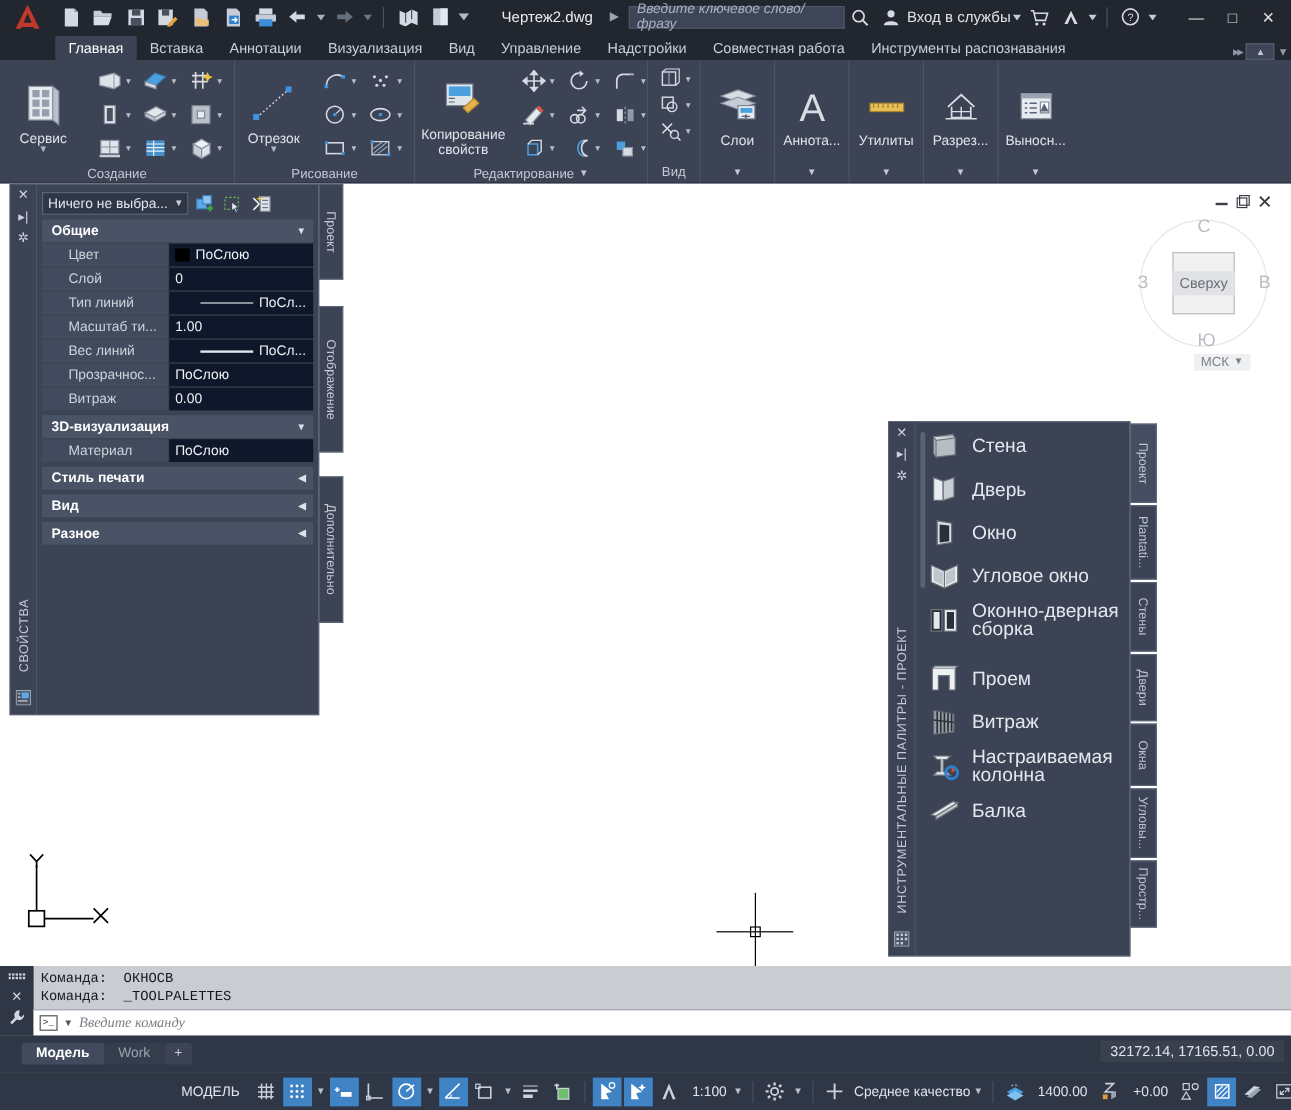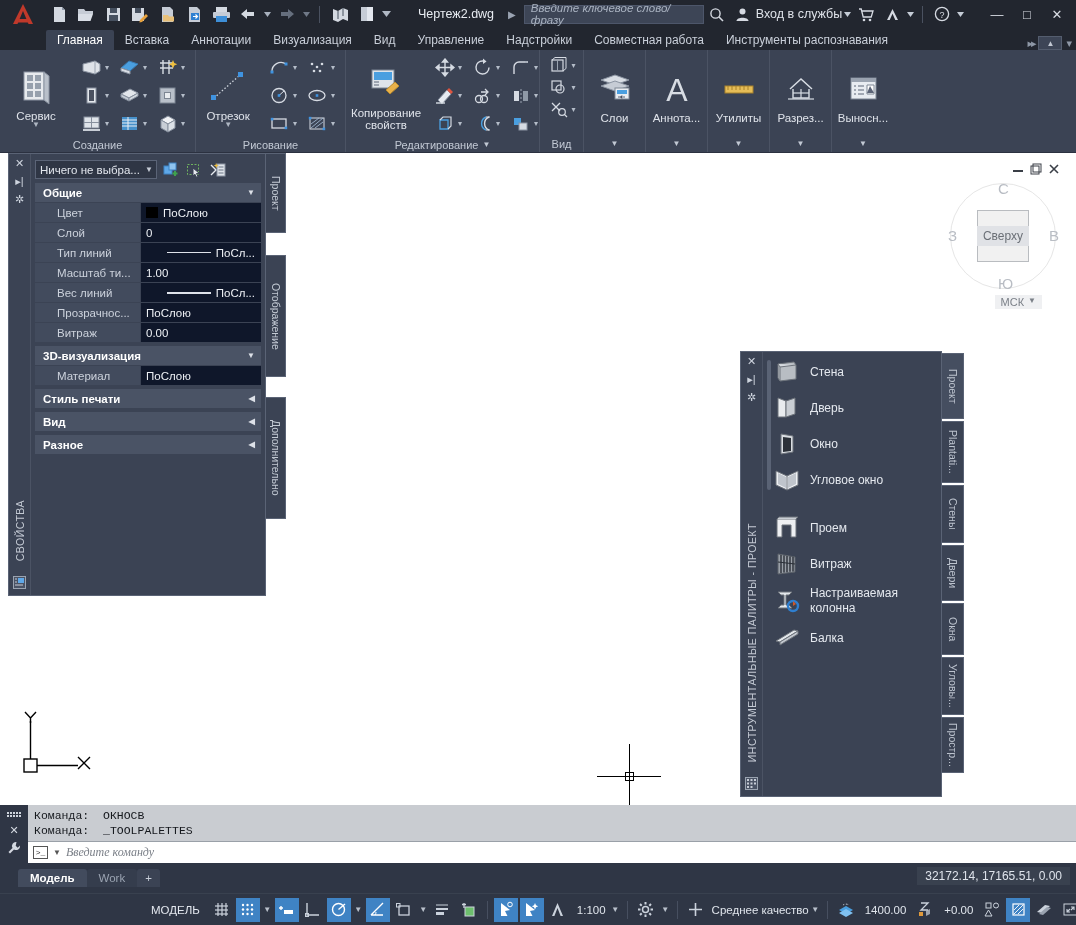--- a/index.html
+++ b/index.html
@@ -144,21 +144,21 @@
 
   
   .toolpal {
     position:absolute; left:740px; top:198px; width:202px; height:290px;
     background:#3b4354; border:1px solid #5a6375; display:flex;
   }
   .tp-list { flex:1; padding:6px 4px 4px 10px; overflow:hidden; position:relative;}
   .tp-scroll { position:absolute; left:4px; top:8px; width:4px; height:130px; background:#5a6375; border-radius:2px;}
   .tp-item { display:flex; align-items:center; gap:9px; margin-bottom:8px; }
   .tp-ico { width:28px; height:28px; display:flex;align-items:center;justify-content:center; flex:0 0 28px;}
-  .tp-lbl { color:#e4e8ee; font-size:12px; line-height:15px; }
+  .tp-lbl { color:#e4e8ee; font-size:16px; line-height:15px; }
   .tp-tabs { position:absolute; left:942px; top:200px; width:22px; }
   .tptab {
     width:22px; background:#3b4354; border:1px solid #5a6375; border-left:none;
     color:#bcc3ce; font-size:10.5px; display:flex; align-items:center; justify-content:center;
     writing-mode: vertical-rl; padding:6px 0; margin-bottom:2px;
   }
 
   
   .viewcube { position:absolute; right:20px; top:30px; width:106px; height:106px;}
   .vc-ring { position:absolute; inset:0; border-radius:50%; border:1px solid #e6e6e6;}
@@ -1044,20 +1044,31 @@
           <span class="tp-ico">
               <svg width="26" height="26" viewBox="0 0 26 26">
                 <path d="M2 4 L13 9 L24 4 v14 L13 23 L2 18 Z" fill="#eef0f3" stroke="#6d737b"></path>
                 <path d="M13 9 v14" stroke="#6d737b"></path>
                 <path d="M4 6 L12 10 v11 L4 17 Z" fill="#c0c5cc"></path>
                 <path d="M22 6 L14 10 v11 l8-4 Z" fill="#c0c5cc"></path>
               </svg>
             </span>
           <span class="tp-lbl">Угловое окно</span>
         </div>
+        <div class="tp-item">
+          <span class="tp-ico">
+              <svg width="26" height="26" viewBox="0 0 26 26">
+                <rect x="2" y="4" width="9" height="18" fill="#2b3038" stroke="#6d737b"></rect>
+                <rect x="13" y="4" width="10" height="18" fill="#eef0f3" stroke="#6d737b"></rect>
+                <rect x="15" y="6" width="6" height="14" fill="#2b3038"></rect>
+                <rect x="4" y="6" width="5" height="14" fill="#e4e7eb"></rect>
+              </svg>
+            </span>
+          <span class="tp-lbl">Оконно-дверная сборка</span>
+        </div>
         <div class="tp-item" style="margin-top:20px">
           <span class="tp-ico">
               <svg width="26" height="26" viewBox="0 0 26 26">
                 <path d="M3 4 h19 v18 h-5 V10 H8 v12 H3 Z" fill="#eef0f3" stroke="#6d737b"></path>
                 <path d="M3 4 l2-2 h19 l-2 2" fill="#c9ced4" stroke="#6d737b"></path>
               </svg>
             </span>
           <span class="tp-lbl">Проем</span>
         </div>
         <div class="tp-item">

